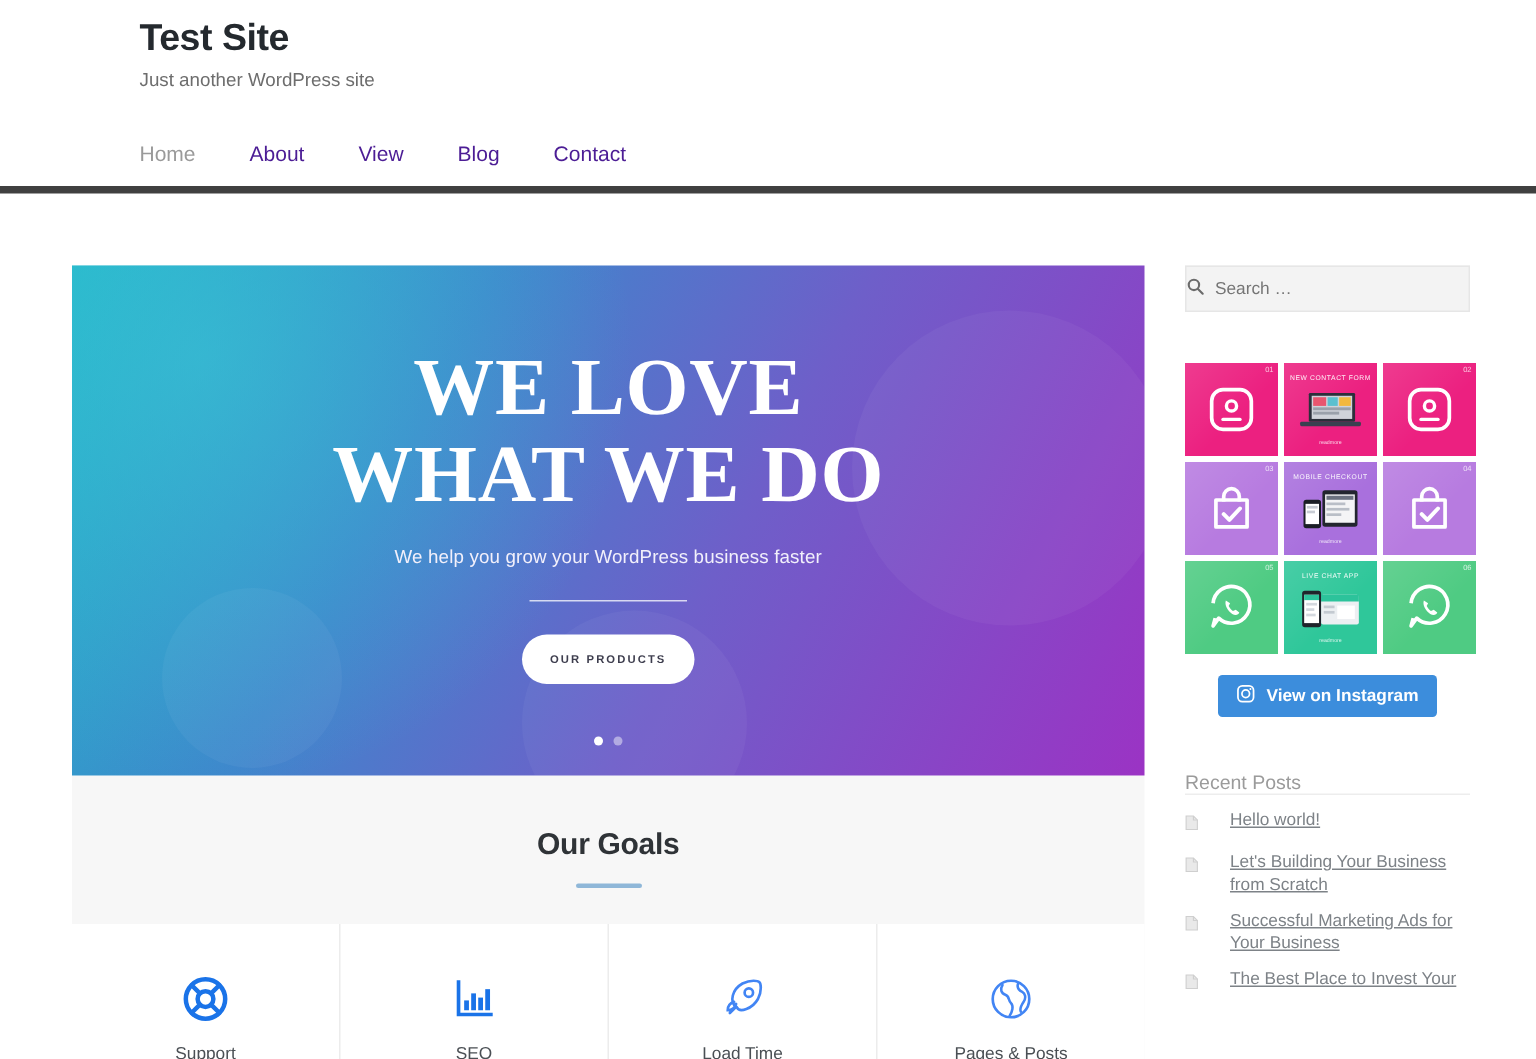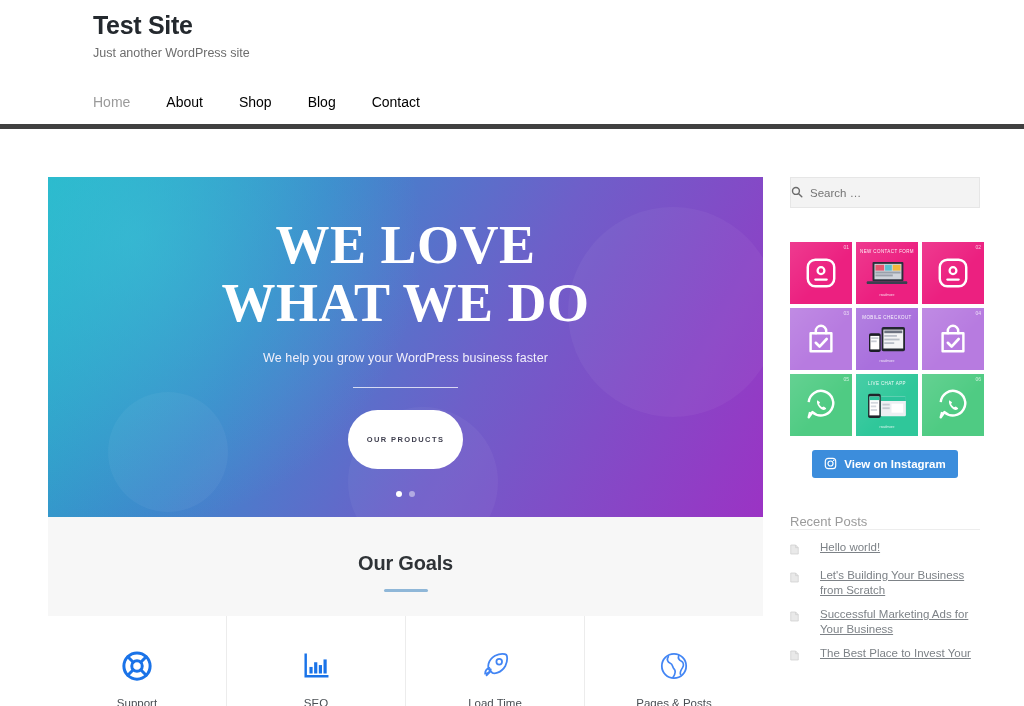--- a/index.html
+++ b/index.html
@@ -33,21 +33,21 @@
     margin-top: 6px;
     font-weight: normal;
   }
   .main-nav {
     margin-top: 28px;
     display: flex;
     gap: 0;
   }
   .nav-item {
     font-size: 14px;
-    color: #000000;
+    color: #4c1d95;
     padding: 6px 0;
     margin-right: 36px;
     text-decoration: none;
     cursor: pointer;
     white-space: nowrap;
   }
   .nav-item.current { color: #9a9a9a; }
 
   
   .page-body {
@@ -104,21 +104,21 @@
     background: rgba(255,255,255,0.75);
     margin: 22px 0 0 0;
   }
   .hero-btn {
     margin-top: 22px;
     background: #ffffff;
     color: #3e3e4e;
     font-size: 7.5px;
     font-weight: bold;
     letter-spacing: 1.4px;
-    padding: 25px 19px;
+    padding: 12px 19px;
     border: none;
     border-radius: 30px;
     cursor: pointer;
     text-transform: uppercase;
     text-align: right;
   }
   .hero-dots {
     position: absolute;
     bottom: 20px; left: 0; right: 0;
     display: flex; justify-content: center; gap: 7px;
@@ -257,21 +257,21 @@
 </style>
 </head>
 <body>
 
 <header class="site-header">
   <div class="site-title">Test Site</div>
   <div class="site-tagline">Just another WordPress site</div>
   <nav class="main-nav">
     <a class="nav-item current">Home</a>
     <a class="nav-item">About</a>
-    <a class="nav-item">Shop</a>
+    <a class="nav-item">View</a>
     <a class="nav-item">Blog</a>
     <a class="nav-item">Contact</a>
   </nav>
 </header>
 
 <div class="page-body">
 
   <main class="content-col">
 
     <section class="hero">

